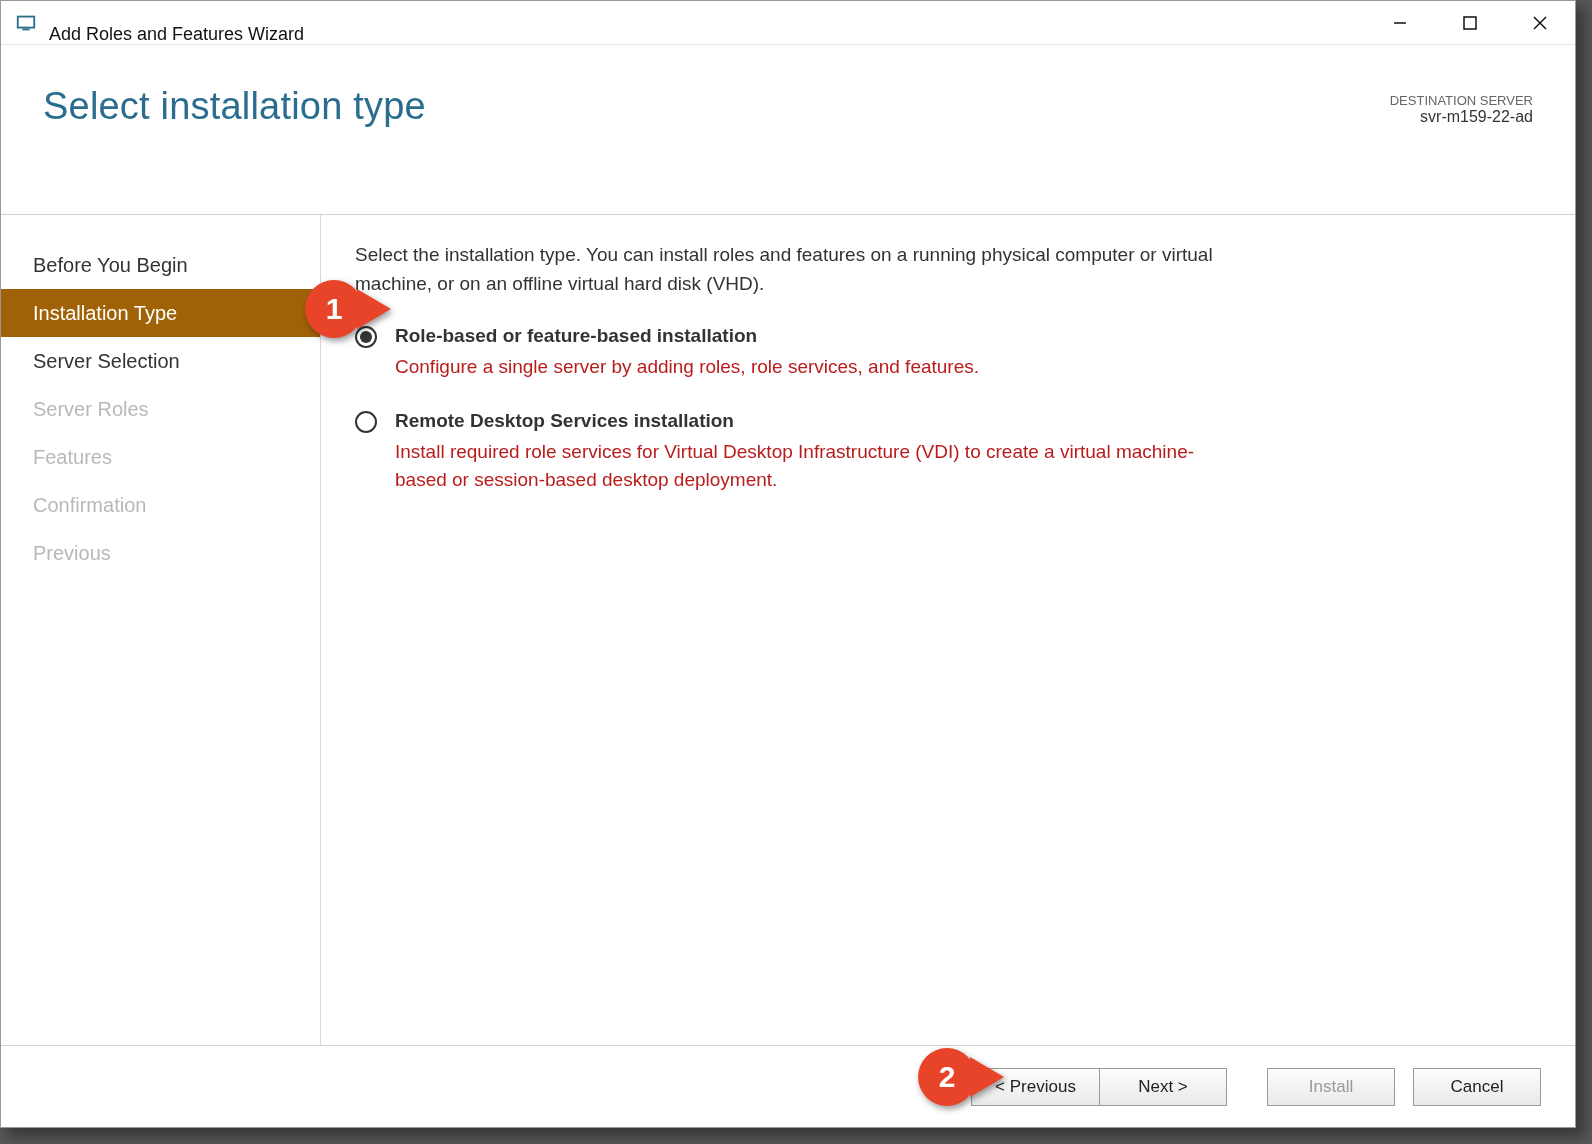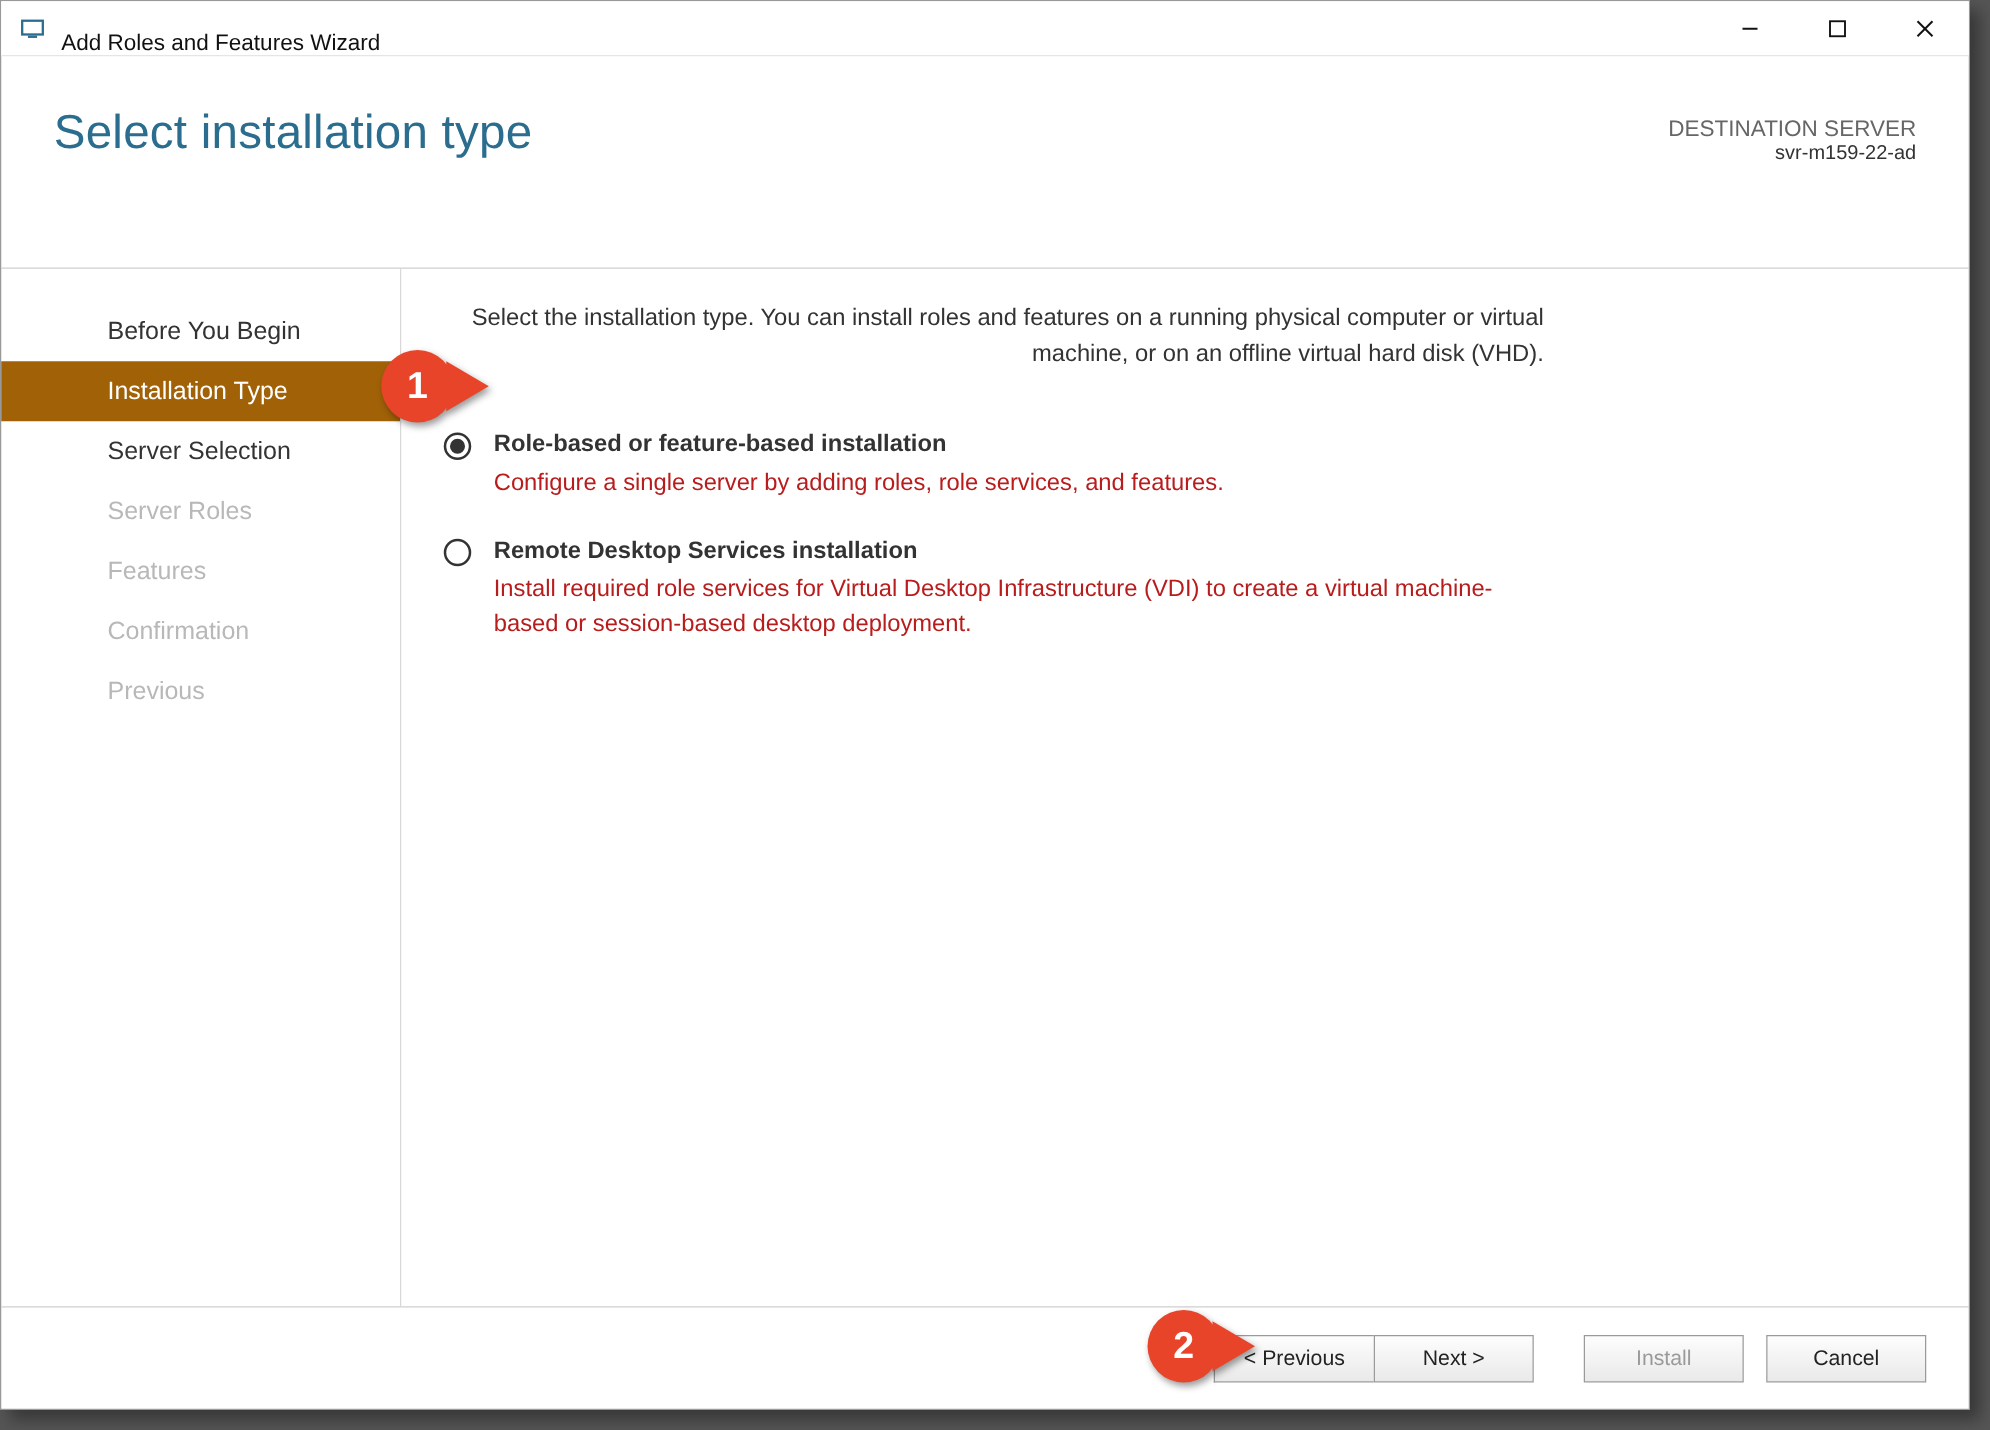--- a/index.html
+++ b/index.html
@@ -54,54 +54,54 @@
     color: #2a6d8e;
     letter-spacing: 0.2px;
   }
   .dest-block {
     position: absolute;
     top: 48px; right: 42px;
     text-align: right;
     font-size: 16px;
     color: #555;
   }
-  .dest-label { font-size: 18px; color:#666; }
+  .dest-label { font-size: 13px; color:#666; }
   .dest-server { color:#333; }
   .body-area {
     flex: 1;
     display:flex;
     padding: 0 42px 0 0;
   }
   .sidebar {
     width: 320px;
     padding-top: 26px;
     border-right: 1px solid #d9d9d9;
   }
   .step {
-    padding: 8px 24px 8px 85px;
+    padding: 8px 24px 8px 32px;
     font-size: 20px;
     color: #333;
     cursor: default;
     line-height: 1.6;
   }
   .step.active {
     background: #a16207;
     color: #fff;
   }
   .step.disabled {
     color: #b8b8b8;
   }
   .main {
     flex:1;
     padding: 26px 0 0 34px;
     font-size: 19px;
     color: #333;
     line-height: 1.5;
   }
-  .instruction { margin-bottom: 44px; max-width: 880px; text-align: right; }
+  .instruction { margin-bottom: 24px; max-width: 880px; }
   .option {
     display:flex;
     align-items:flex-start;
     margin-bottom: 26px;
     max-width: 880px;
   }
   .radio {
     width: 22px; height: 22px;
     border: 2px solid #333;
     border-radius: 50%;

